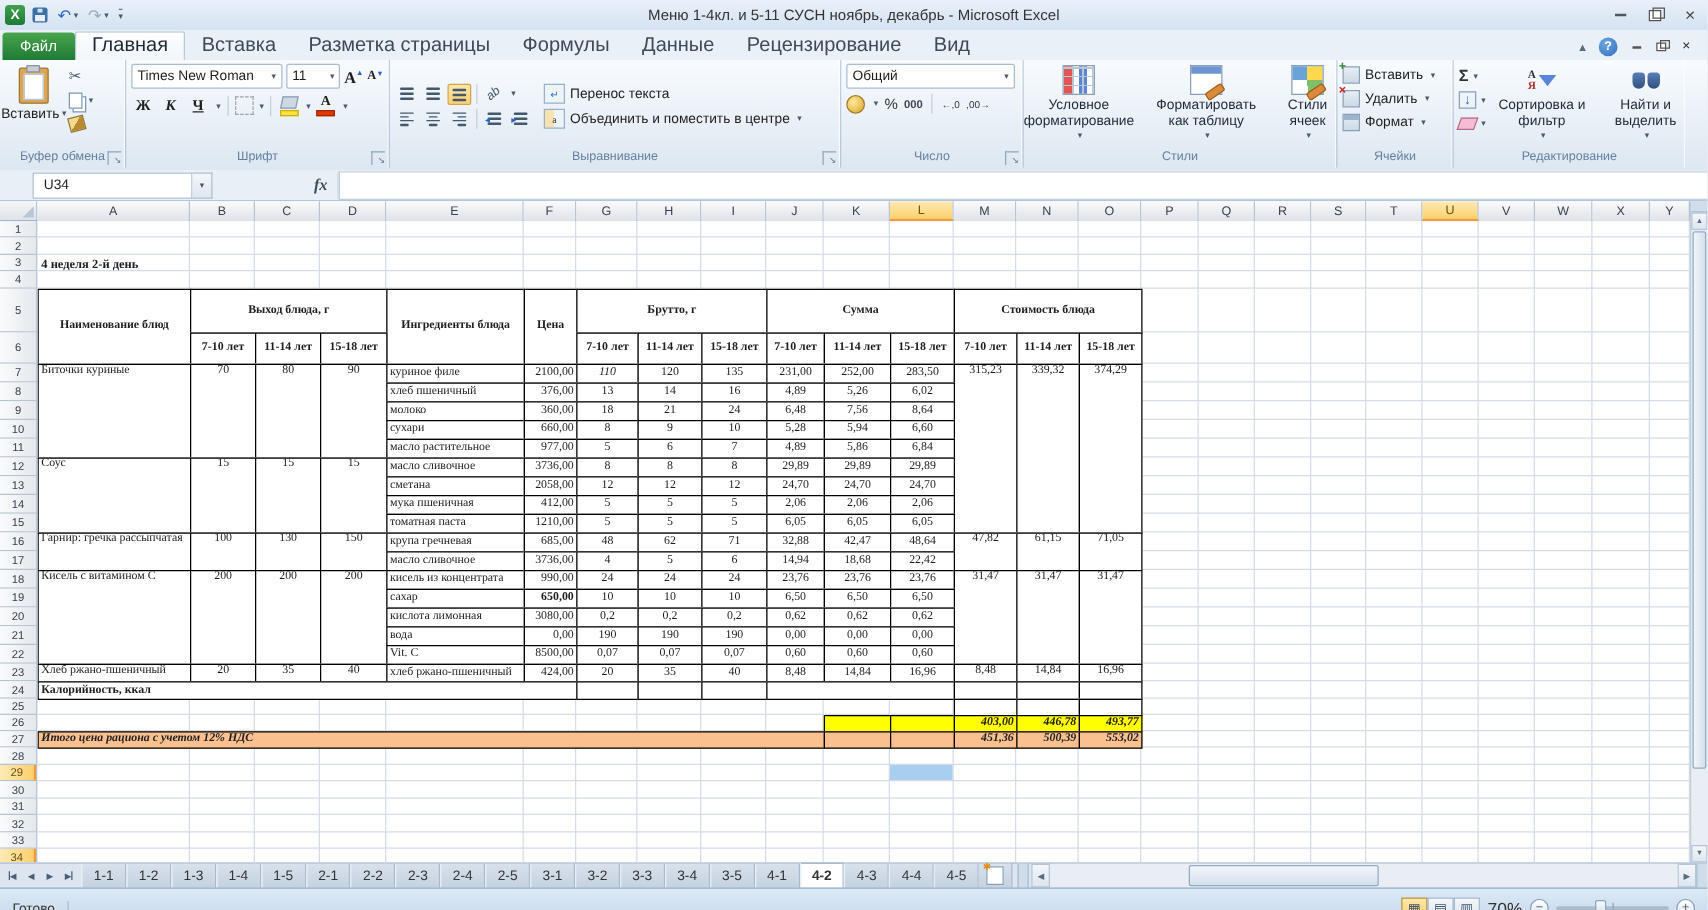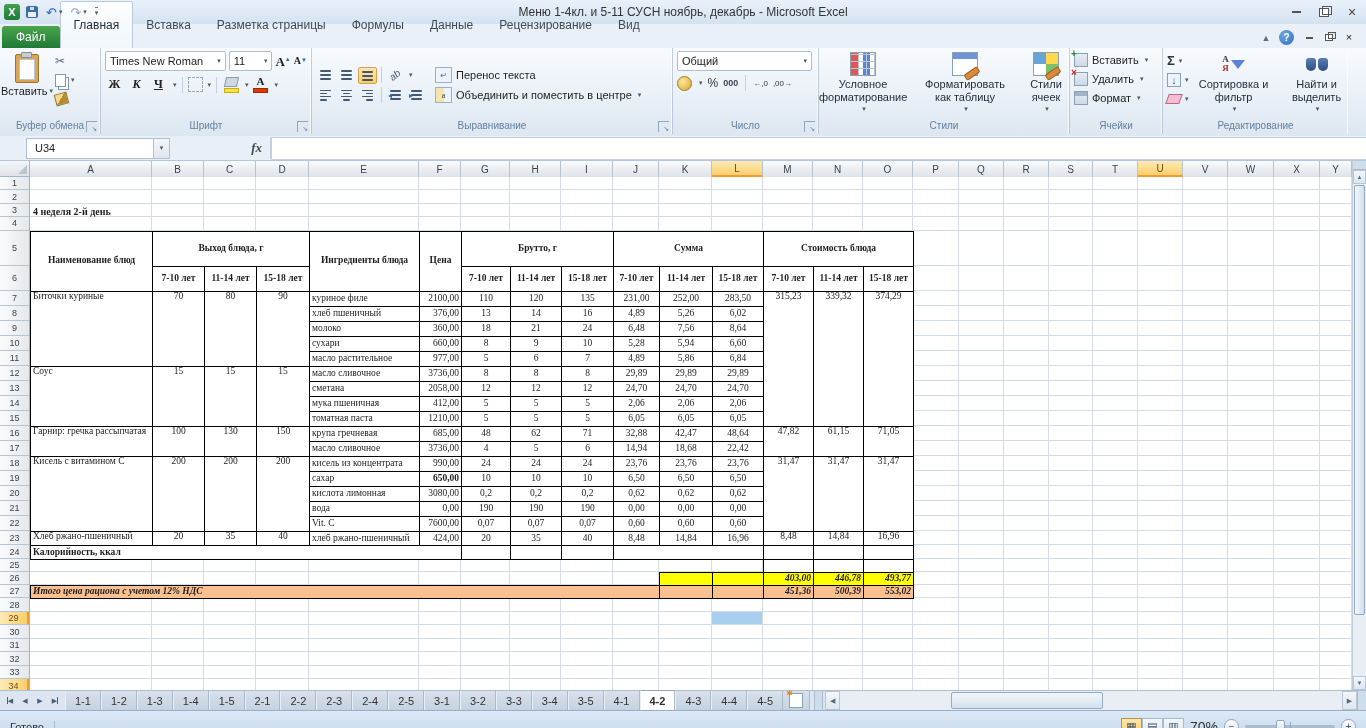--- a/index.html
+++ b/index.html
@@ -23,21 +23,21 @@
   .winbtns{margin-left:auto;display:flex;z-index:2}
   .winbtn{width:28px;height:19px;display:flex;align-items:center;justify-content:center;color:#444}
   .min-glyph{width:9px;height:2px;background:#555}
   .rest-glyph{width:8px;height:7px;border:1px solid #555;position:relative;background:#fff}
   .rest-glyph::before{content:"";position:absolute;left:2px;top:-3px;width:8px;height:7px;border:1px solid #555}
   .close-glyph{font-size:14px;line-height:1}
   
   #tabrow{position:absolute;left:0;top:24px;width:1366px;height:24px;background:#eaf0f8;border-bottom:1px solid #bac9da;display:flex;align-items:flex-end}
   .filetab{height:22px;margin-left:2px;padding:0 14px;background:linear-gradient(#4aa54e,#1f7a35);color:#fff;
     display:flex;align-items:center;border-radius:3px 3px 0 0;font-size:12px}
-  .rtab{height:22px;padding:12px 13px;display:flex;align-items:center;color:#3e4a57;font-size:12px}
+  .rtab{height:22px;padding:0 13px;display:flex;align-items:center;color:#3e4a57;font-size:16px}
   .rtab.active{background:linear-gradient(#fdfeff,#f1f6fb);border:1px solid #bac9da;border-bottom:none;border-radius:2px 2px 0 0;color:#1f2a36}
   #tabrow-right{margin-left:auto;display:flex;align-items:center;gap:6px;padding-right:8px;padding-bottom:3px}
   .chev{width:14px;height:14px;display:flex;align-items:center;justify-content:center;color:#5a6c80;font-size:9px}
   .helpbtn{width:15px;height:15px;border-radius:50%;background:radial-gradient(circle at 35% 30%,#6fa6e0,#2f6fc1);color:#fff;font-weight:bold;font-size:10px;display:flex;align-items:center;justify-content:center}
   .miniwin{display:flex;gap:2px}
   .mwb{width:18px;height:14px;display:flex;align-items:center;justify-content:center}
   .mwb .min-glyph{width:7px}
   .mwb .rest-glyph{width:6px;height:5px}
   .mwb .rest-glyph::before{left:2px;top:-3px;width:6px;height:5px}
   .mwb .close-glyph{font-size:11px}
@@ -669,21 +669,21 @@
         </div>
         <div class="tcell vy" style="left: 226px; top: 113.6px; width: 54px; height: 76.25px;">
           <span>90</span>
         </div>
         <div class="tcell ing" style="left: 279px; top: 113.6px; width: 111px; height: 16.05px;">
           <span>куриное филе</span>
         </div>
         <div class="tcell pr" style="left: 389px; top: 113.6px; width: 43px; height: 16.05px;">
           <span>2100,00</span>
         </div>
-        <div class="tcell num" style="left: 431px; top: 113.6px; width: 50px; height: 16.05px;">
+        <div class="tcell num" style="left: 431px; top: 113.6px; width: 50px; height: 16.05px; font-style: italic;">
           <span>110</span>
         </div>
         <div class="tcell num" style="left: 480px; top: 113.6px; width: 52px; height: 16.05px;">
           <span>120</span>
         </div>
         <div class="tcell num" style="left: 531px; top: 113.6px; width: 53px; height: 16.05px;">
           <span>135</span>
         </div>
         <div class="tcell num" style="left: 583px; top: 113.6px; width: 47px; height: 16.05px;">
           <span>231,00</span>
@@ -1090,21 +1090,21 @@
         <div class="tcell num" style="left: 629px; top: 324.3px; width: 54px; height: 16.05px;">
           <span>0,00</span>
         </div>
         <div class="tcell num" style="left: 682px; top: 324.3px; width: 52px; height: 16.05px;">
           <span>0,00</span>
         </div>
         <div class="tcell ing" style="left: 279px; top: 339.35px; width: 111px; height: 16.05px;">
           <span>Vit. C</span>
         </div>
         <div class="tcell pr" style="left: 389px; top: 339.35px; width: 43px; height: 16.05px;">
-          <span>7600,00</span>
+          <span>8500,00</span>
         </div>
         <div class="tcell num" style="left: 431px; top: 339.35px; width: 50px; height: 16.05px;">
           <span>0,07</span>
         </div>
         <div class="tcell num" style="left: 480px; top: 339.35px; width: 52px; height: 16.05px;">
           <span>0,07</span>
         </div>
         <div class="tcell num" style="left: 531px; top: 339.35px; width: 53px; height: 16.05px;">
           <span>0,07</span>
         </div>

